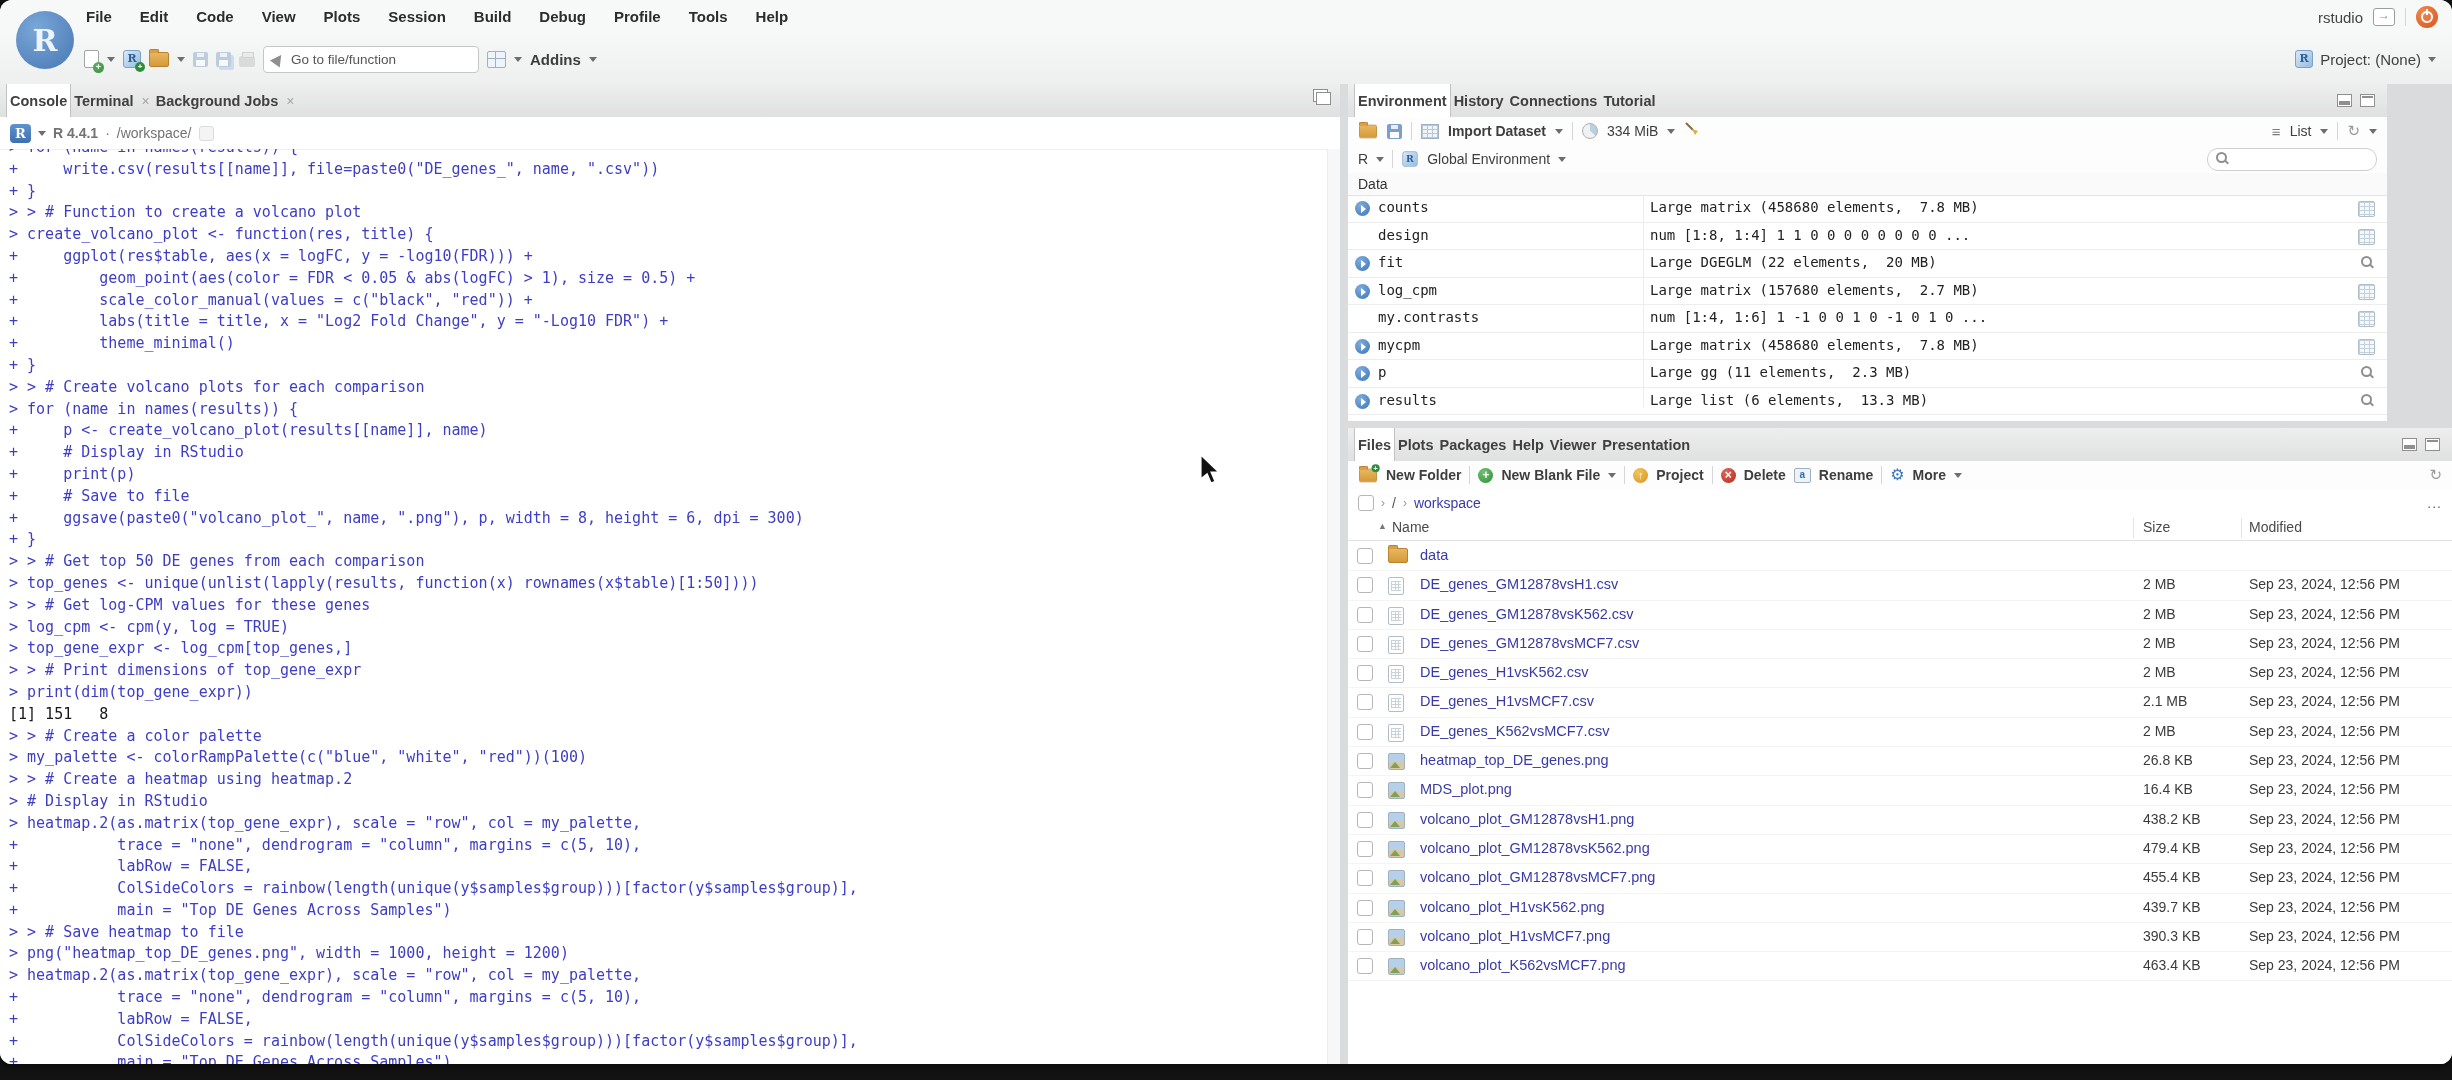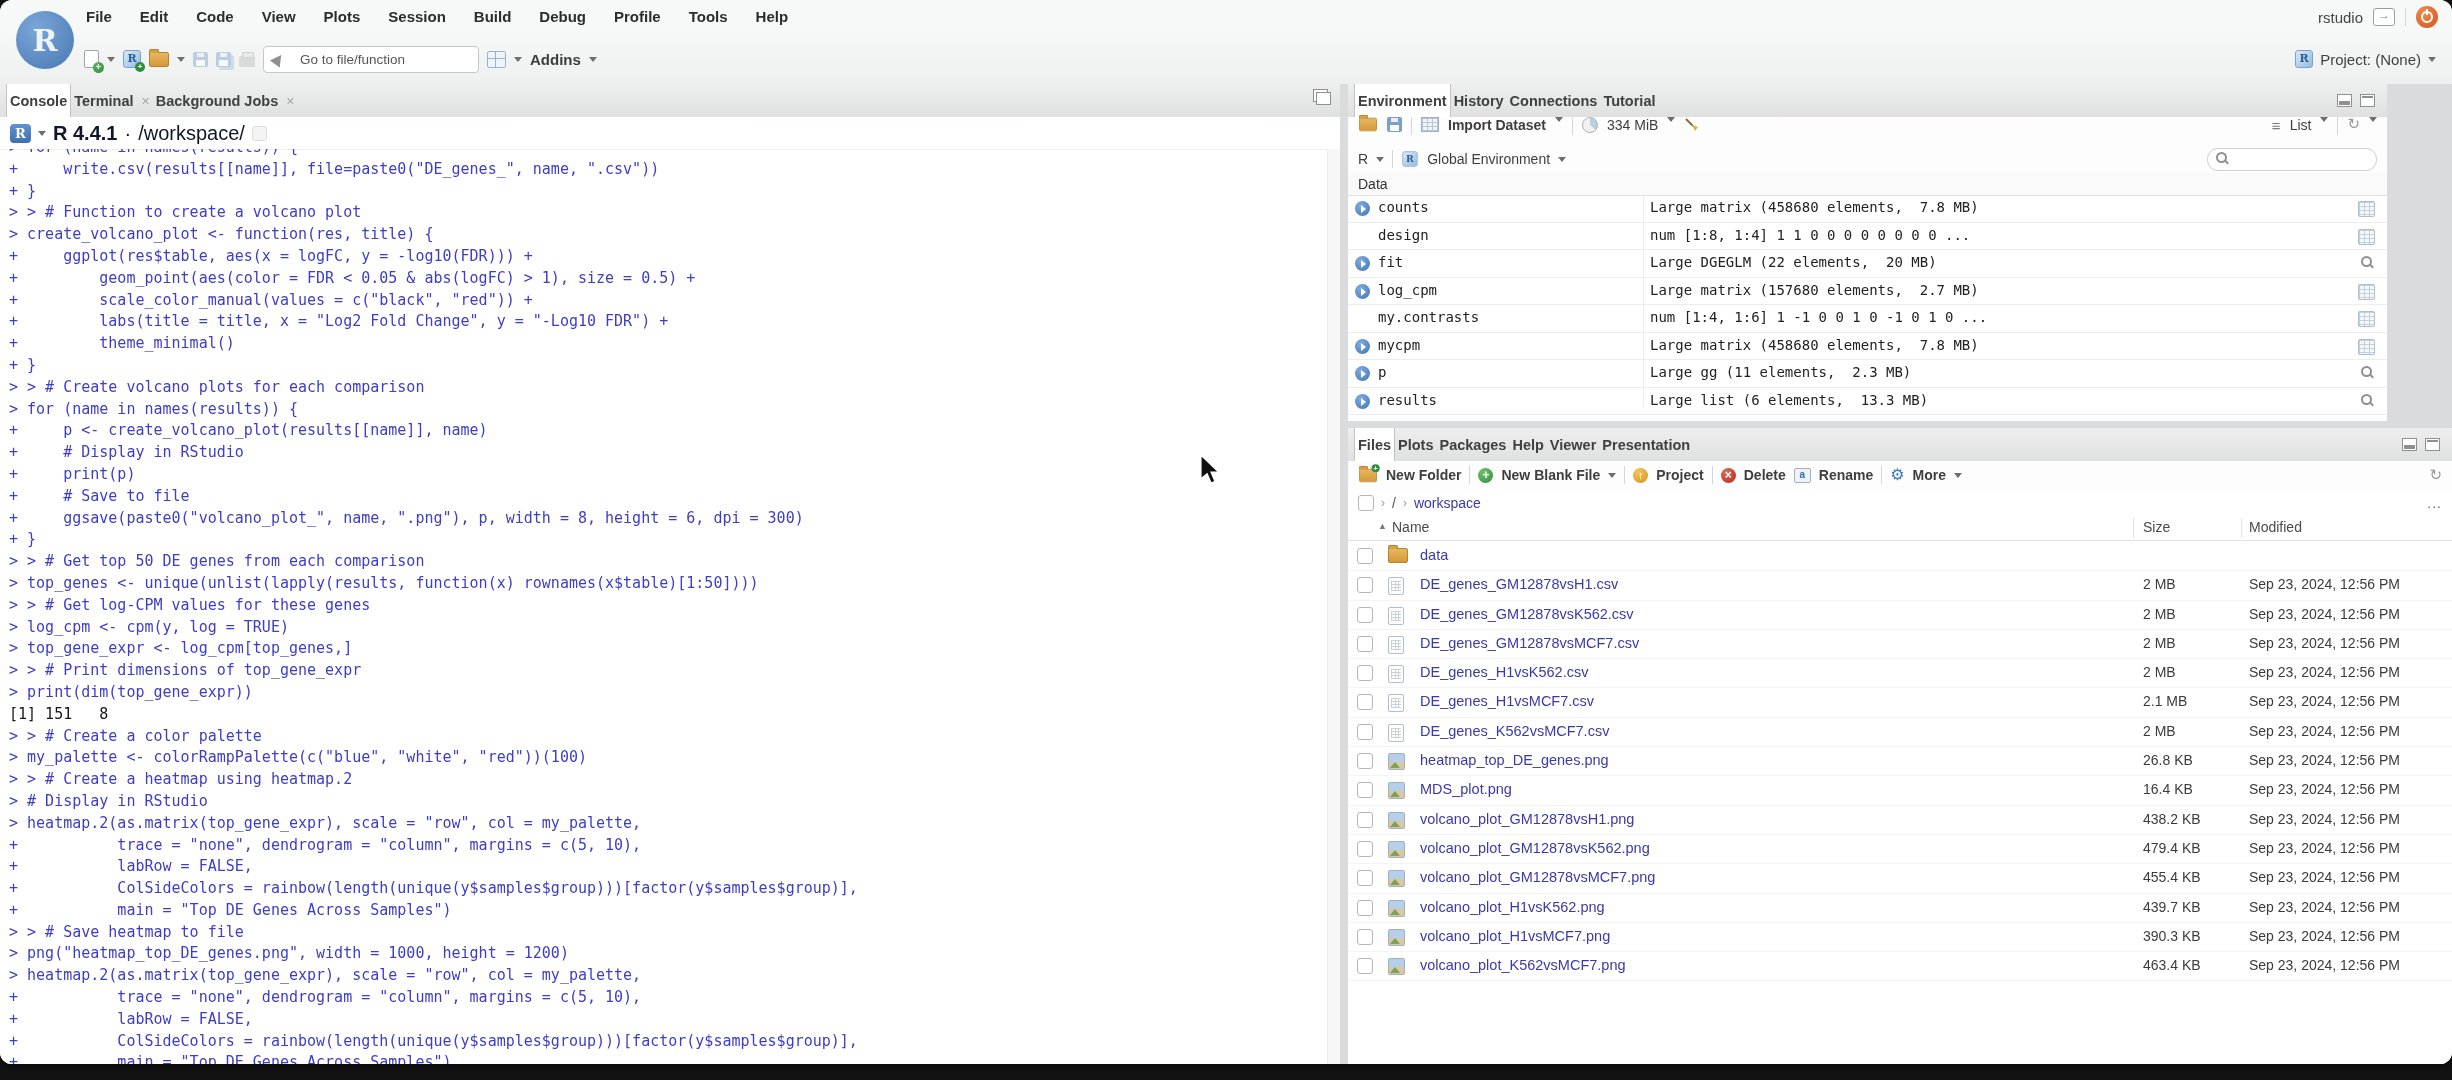--- a/index.html
+++ b/index.html
@@ -36,21 +36,21 @@
   .i-folder{width:18px;height:13px;background:linear-gradient(#e8b75e,#d49a3a);border:1px solid #b9822e;border-radius:2px;position:relative;}
   .i-folder::before{content:"";position:absolute;left:-1px;top:-4px;width:8px;height:3px;background:#d8a044;border:1px solid #b9822e;border-bottom:none;border-radius:2px 2px 0 0;}
   .i-floppy{width:15px;height:15px;background:#7d9fc9;border-radius:2px;position:relative;}
   .i-floppy::before{content:"";position:absolute;left:3px;bottom:1px;width:9px;height:6px;background:#fff;}
   .i-floppy::after{content:"";position:absolute;left:4px;top:1px;width:7px;height:4px;background:#e8eef6;}
   .i-floppy2{box-shadow:3px 3px 0 0 #a9c0dc;}
   .dim{opacity:.45;}
   .i-print{width:16px;height:11px;background:#c6c6c6;border-radius:2px;position:relative;opacity:.55;margin-top:4px;}
   .i-print::before{content:"";position:absolute;left:3px;top:-4px;width:10px;height:4px;background:#e2e2e2;border:1px solid #b5b5b5;}
   .goto{width:198px;height:25px;background:#fff;border:1px solid #c6c6c6;border-radius:4px;display:flex;align-items:center;padding:0 8px;gap:7px;}
-  .goto-ph{font-size:13.5px;color:#555;margin-left:9px;}
+  .goto-ph{font-size:13.5px;color:#555;}
   .i-goto{width:0;height:0;border-left:6px solid transparent;border-right:6px solid transparent;border-bottom:11px solid #8f8f8f;transform:rotate(35deg);}
   .i-grid4{width:17px;height:15px;border:1px solid #9fb0c0;border-radius:2px;
     background:linear-gradient(90deg,transparent 7px,#9fb0c0 7px 8px,transparent 8px),
                linear-gradient(180deg,transparent 6px,#9fb0c0 6px 7px,transparent 7px),#eef4f9;}
   .tb-label{font-size:15px;font-weight:600;color:#3d3d3d;}
   
   .content{position:absolute;left:0;top:84px;right:0;bottom:0;background:#d9dbdc;}
   .panel{position:absolute;background:#fff;}
   .tabbar{position:absolute;left:0;top:0;right:0;height:33px;background:linear-gradient(#eeeeee,#dfe0e0);
     border-bottom:1px solid #c2c2c2;display:flex;align-items:stretch;padding-left:6px;}
@@ -63,31 +63,31 @@
   .i-min{width:13px;height:11px;border:1px solid #909090;background:#fff;position:relative;}
   .i-min::after{content:"";position:absolute;left:1px;right:1px;bottom:1px;height:4px;background:#8f8f8f;}
   .i-max{width:13px;height:11px;border:1px solid #909090;background:#fff;position:relative;}
   .i-max::after{content:"";position:absolute;left:1px;right:1px;top:1px;height:2px;background:#8f8f8f;}
   
   #console-panel{left:0;top:0;width:1340px;bottom:0;}
   .console-header{position:absolute;left:0;top:33px;right:0;height:32px;background:#fff;border-bottom:1px solid #efefef;
     display:flex;align-items:center;padding-left:10px;gap:7px;}
   .r-badge{width:21px;height:19px;border-radius:4px;background:linear-gradient(#5d94cf,#3f6fae);color:#fff;
     font:700 13px/19px "DejaVu Serif",serif;text-align:center;}
-  .ch-text{font-size:20px;color:#0f172a;}
+  .ch-text{font-size:14px;color:#737373;}
   .ch-ver{font-weight:600;}
   .ghost-ic{width:13px;height:13px;border:1px solid #dcdcdc;border-radius:3px;background:#f4f4f4;}
   .console-body{position:absolute;left:0;top:65px;right:12px;bottom:0;overflow:hidden;padding-left:9px;}
   #console-lines{margin-top:-12px;}
   .cline{white-space:pre;font-family:"DejaVu Sans Mono",monospace;font-size:15px;line-height:21.8px;color:#3d3dc6;}
   .cline.out{color:#161616;}
   .console-scroll{position:absolute;right:0;top:65px;width:12px;bottom:0;background:#f7f7f7;border-left:1px solid #ececec;}
   
   #env-panel{left:1348px;top:0;width:1039px;height:337px;}
-  .env-tb1{position:absolute;left:0;top:33px;right:0;height:28px;border-bottom:1px solid #e8e8e8;display:flex;padding:0 10px;gap:9px;background:#fdfdfd;}
+  .env-tb1{position:absolute;left:0;top:33px;right:0;height:28px;border-bottom:1px solid #e8e8e8;display:flex;align-items:center;padding:0 10px;gap:9px;background:#fdfdfd;}
   .env-tb2{position:absolute;left:0;top:61px;right:0;height:28px;border-bottom:1px solid #e8e8e8;display:flex;align-items:center;padding:0 10px;gap:8px;background:#fdfdfd;}
   .tbl{font-size:14px;font-weight:600;color:#3e3e3e;}
   .tbl-r{font-size:14px;color:#3e3e3e;}
   .sp{flex:1;}
   .i-gauge{width:14px;height:14px;border-radius:50%;border:1px solid #b0b0b0;background:conic-gradient(#b9cfe2 0 130deg,#f1f1f1 0);}
   .i-list{font-size:15px;color:#7b7b7b;}
   .i-refresh{font-size:15px;color:#9a9a9a;line-height:14px;}
   .i-import{width:16px;height:13px;border:1px solid #9fb0c0;background:repeating-linear-gradient(90deg,#b9c7d4 0 1px,transparent 1px 5px),repeating-linear-gradient(180deg,#b9c7d4 0 1px,transparent 1px 4px),#eef4f9;}
   .env-search{margin-left:auto;width:152px;height:21px;border:1px solid #cfcfcf;border-radius:11px;background:#fff;display:flex;align-items:center;padding:0 8px;gap:5px;}
   .i-mag{position:relative;width:14px;height:14px;display:inline-block;}

